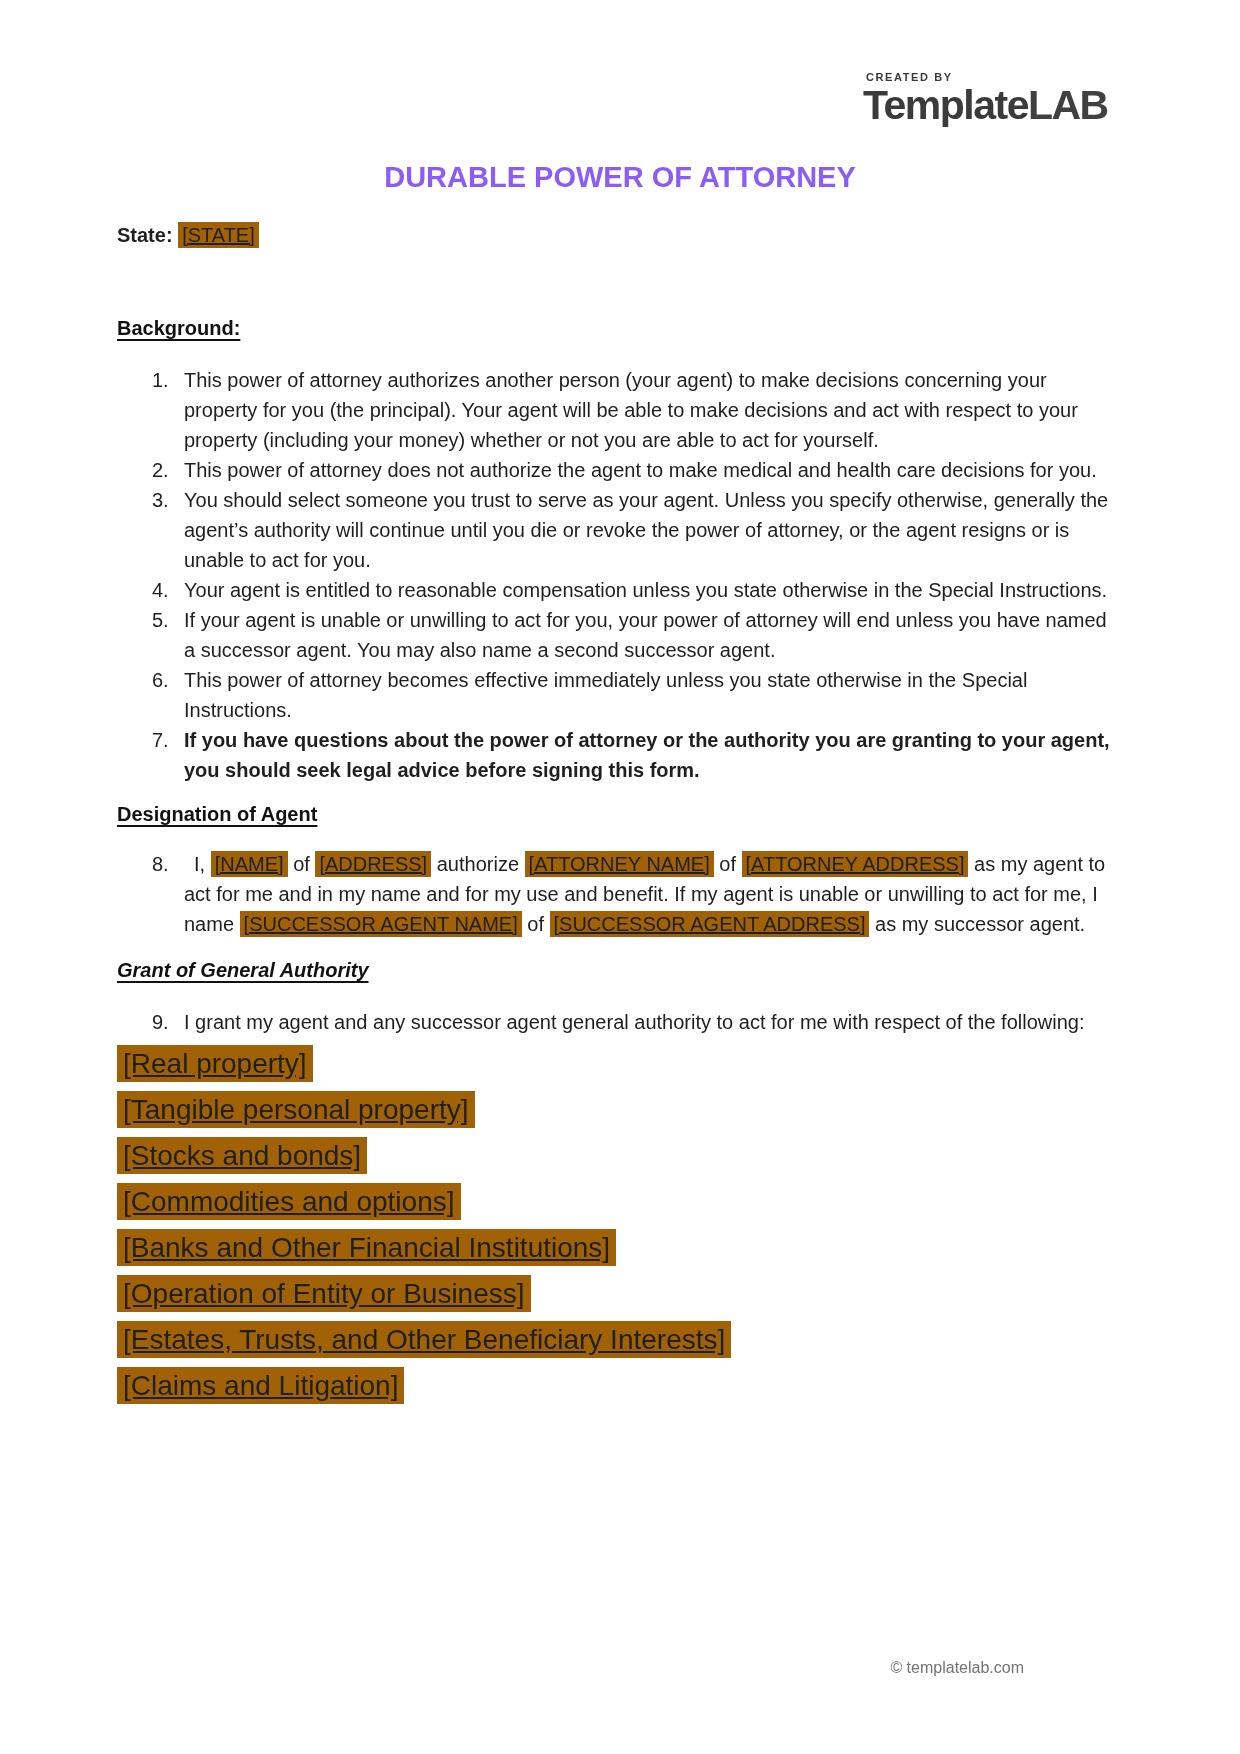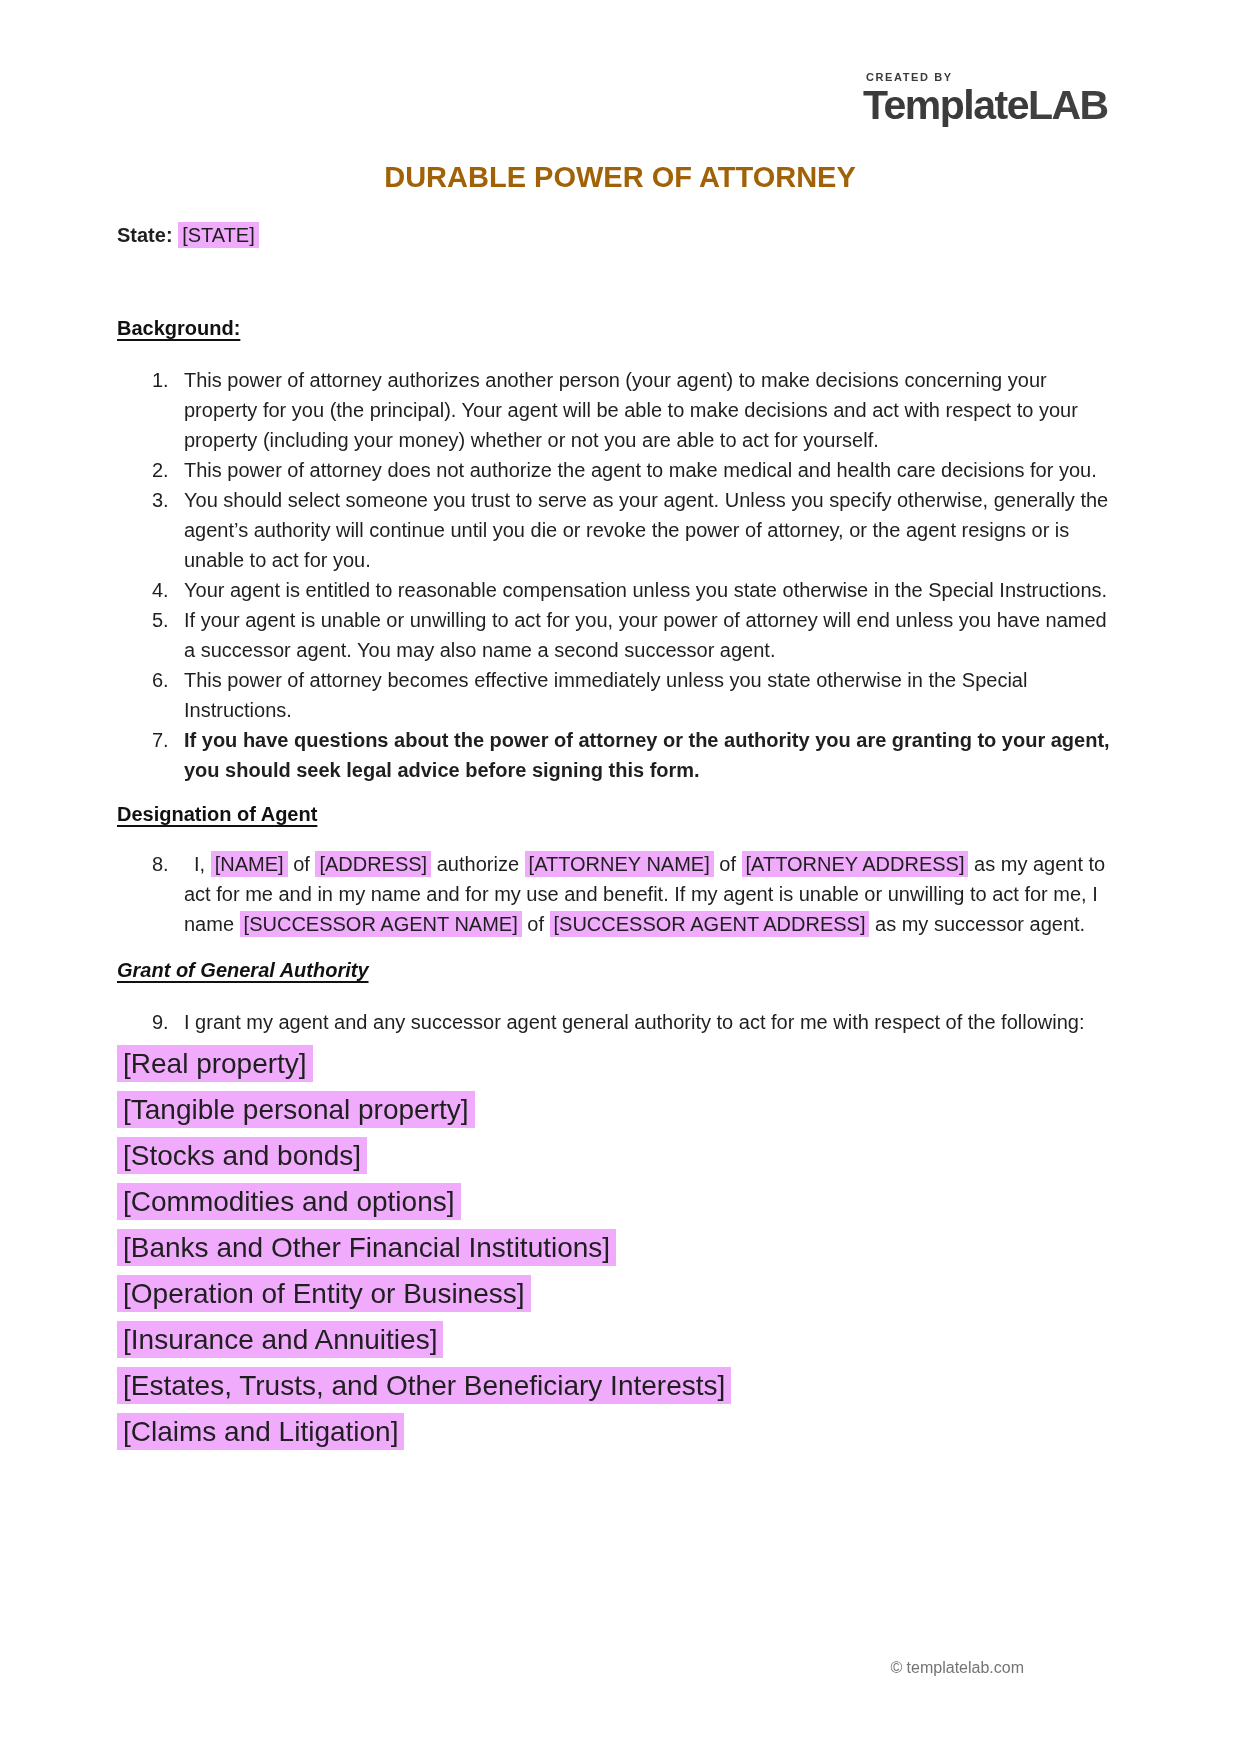--- a/index.html
+++ b/index.html
@@ -40,31 +40,32 @@
   }
   .logo-brand .accent { color: #404040; }
 
   
   .doc-title {
     margin-top: 150px;
     text-align: center;
     font-size: 29px;
     line-height: 34px;
     font-weight: bold;
-    color: #a16207;
+    color: #8b5cf6;
   }
   .state-row {
     margin-top: 28px;
     font-size: 20px;
     line-height: 27px;
   }
   .state-label { font-weight: bold; }
   .hl {
-    background: #f0abfc;
+    background: #a16207;
     padding: 2px 4px;
+    text-decoration: underline;
   }
 
   
   .sec-heading {
     font-size: 20px;
     line-height: 26px;
     font-weight: bold;
     color: #111;
     text-decoration: underline;
     text-decoration-thickness: 2px;
@@ -175,20 +176,19 @@
     <span class="txt">I grant my agent and any successor agent general authority to act for me with respect of the following:</span>
   </div>
 
   <div class="powers">
     <div class="power-line"><span class="hl">[Real property]</span></div>
     <div class="power-line"><span class="hl">[Tangible personal property]</span></div>
     <div class="power-line"><span class="hl">[Stocks and bonds]</span></div>
     <div class="power-line"><span class="hl">[Commodities and options]</span></div>
     <div class="power-line"><span class="hl">[Banks and Other Financial Institutions]</span></div>
     <div class="power-line"><span class="hl">[Operation of Entity or Business]</span></div>
-    <div class="power-line"><span class="hl">[Insurance and Annuities]</span></div>
     <div class="power-line"><span class="hl">[Estates, Trusts, and Other Beneficiary Interests]</span></div>
     <div class="power-line"><span class="hl">[Claims and Litigation]</span></div>
   </div>
 
   <div class="footer">© templatelab.com</div>
 
 </div>
 
 </body></html>

